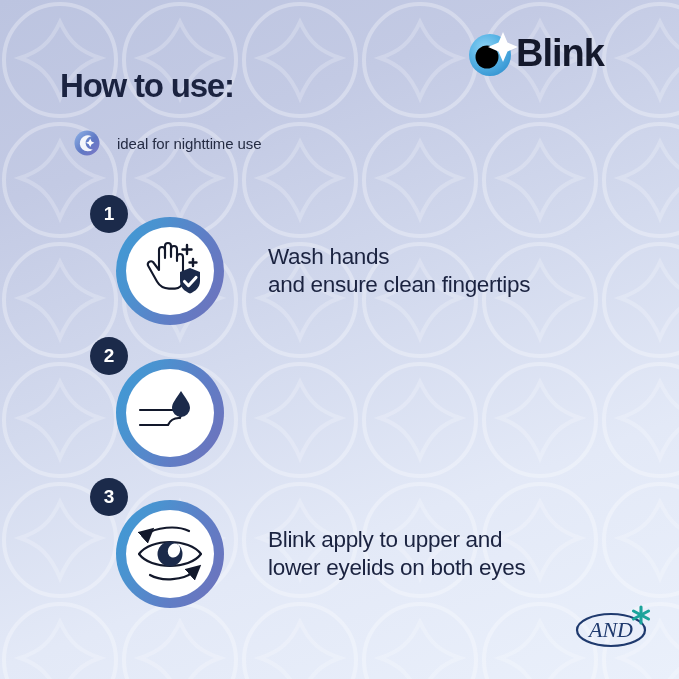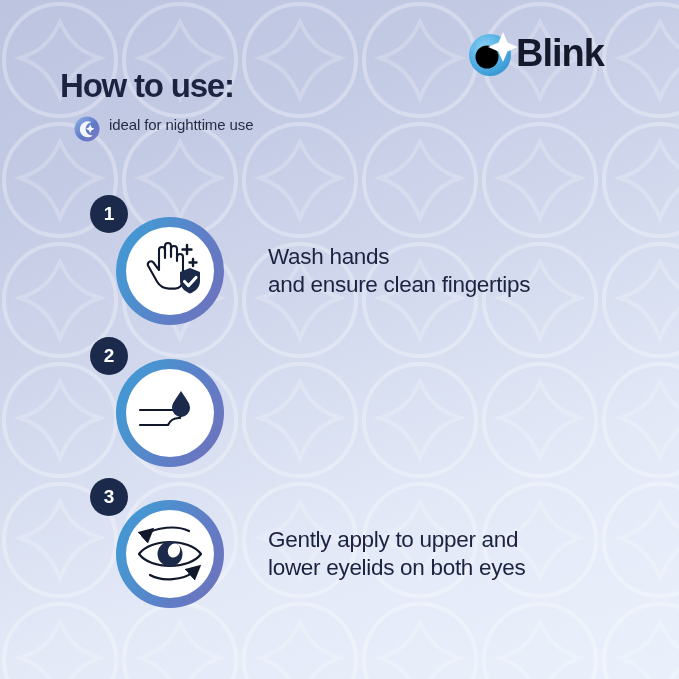--- a/index.html
+++ b/index.html
@@ -48,22 +48,22 @@
     font-size:11px;vertical-align:super;font-weight:400;
   }
 
   
   #headline{
     position:absolute;left:60px;top:67px;
     font-size:33px;font-weight:bold;color:#1b2340;
     letter-spacing:-1.2px;
   }
   #subline{
-    position:absolute;left:74px;top:116px;
-    display:flex;align-items:flex-start;gap:9px;
+    position:absolute;left:74px;top:130px;
+    display:flex;align-items:center;gap:17px;
   }
   #subline .moon-badge{width:26px;height:26px;flex:0 0 26px;}
   #subline .sub-text{
     font-size:15px;color:#252c44;font-weight:400;letter-spacing:-.1px;
   }
 
   
   .step{
     position:absolute;left:90px;
     display:flex;align-items:center;
@@ -225,18 +225,29 @@
             </marker>
           </defs>
           <path d="M6 37 C18 21 56 21 68 37 C56 53 18 53 6 37 Z" fill="none" stroke="#12182b" stroke-width="2.2" stroke-linejoin="round"></path>
           <circle cx="37" cy="37" r="12.5" fill="#1b2a4a"></circle>
           <ellipse cx="41" cy="33.5" rx="6" ry="7.2" fill="#ffffff" transform="rotate(22 41 33.5)"></ellipse>
           <path d="M56 14 C44 8 22 10 13 18" fill="none" stroke="#12182b" stroke-width="2.2" stroke-linecap="round" marker-end="url(#arrL)"></path>
           <path d="M17 58 C29 65 51 63 60 55" fill="none" stroke="#12182b" stroke-width="2.2" stroke-linecap="round" marker-end="url(#arrR)"></path>
         </svg>
       </div>
     </div>
-    <div class="step-text">Gently apply to upper and
+    <div class="step-text">Blink apply to upper and
 lower eyelids on both eyes</div>
   </div>
 
+  <div id="and-logo">
+    <svg width="86" height="48" viewBox="0 0 86 48">
+      <ellipse cx="40" cy="27" rx="34" ry="16" fill="none" stroke="#1f3a6e" stroke-width="2.2"></ellipse>
+      <text x="40" y="34" text-anchor="middle" font-family="Liberation Serif, serif" font-style="italic" font-size="22" fill="#1f3a6e">AND</text>
+      <g stroke="#1aa39a" stroke-width="3.1" stroke-linecap="round">
+        <path d="M70 4 v16"></path>
+        <path d="M62.5 8 l15 8"></path>
+        <path d="M77.5 8 l-15 8"></path>
+      </g>
+    </svg>
+  </div>
 
 </div>
 
 </body></html>

